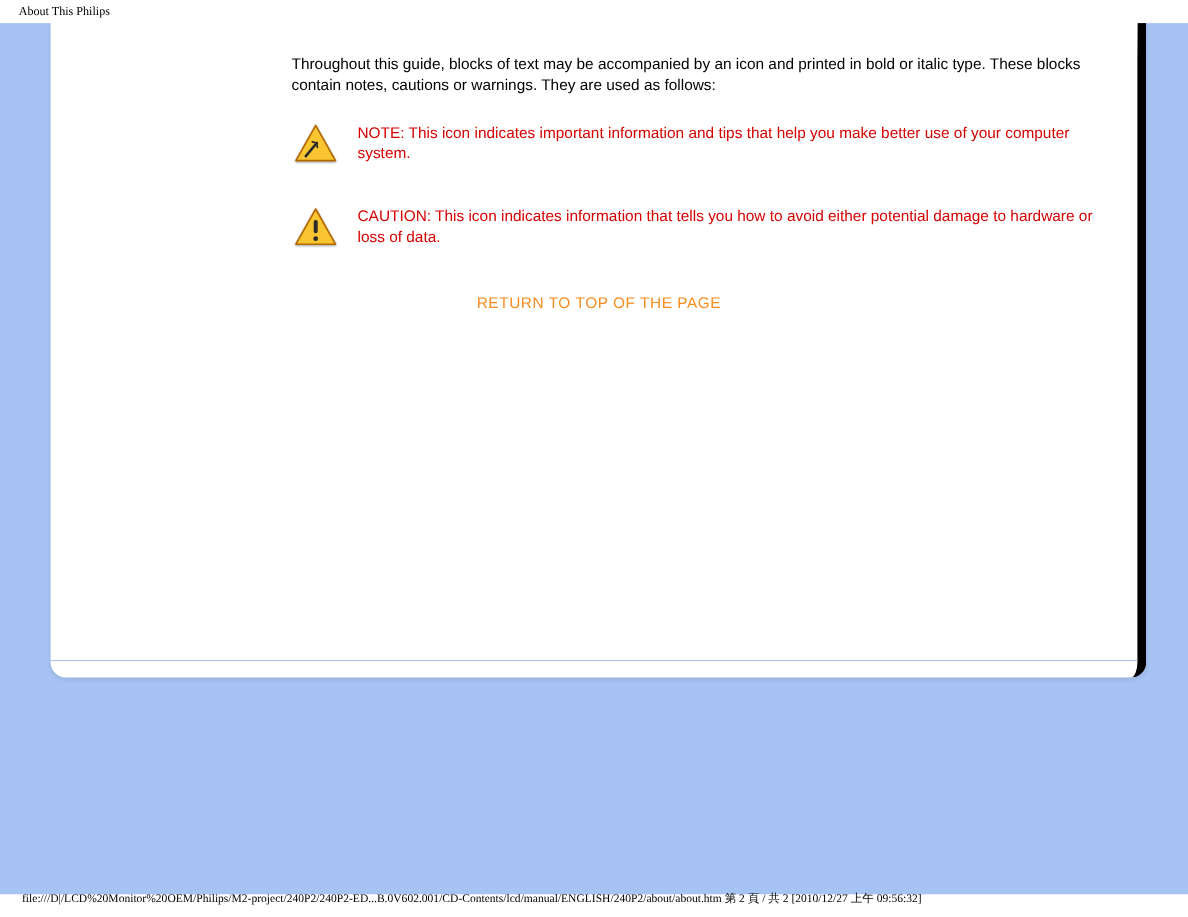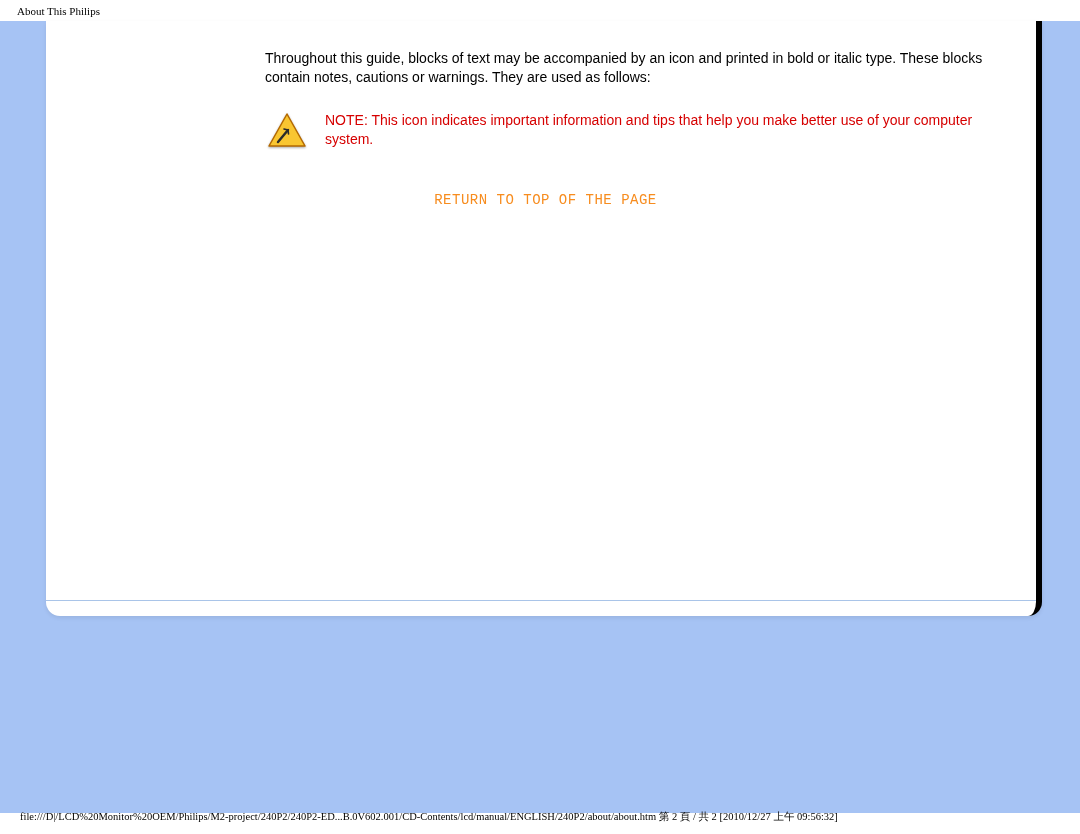--- a/index.html
+++ b/index.html
@@ -19,21 +19,21 @@
   }
   .blue-outer {
     background: #a6c3f4;
     margin: 4px 0 0 0;
     padding: 0 38px 0 46px;
     height: 792px;
     position: relative;
   }
   .white-panel {
     background: #ffffff;
-    border-right: 6px solid #000000;
+    border-right: 8px solid #000000;
     border-bottom-left-radius: 14px;
     border-bottom-right-radius: 14px;
     box-shadow: 0 2px 4px rgba(0,0,0,0.08);
     padding: 0;
     height: 595px;
     display: flex;
     flex-direction: column;
   }
   .content-area {
     padding: 28px 30px 0 218px;
@@ -69,21 +69,21 @@
   }
   .return-link {
     text-align: center;
     color: #f78c1e;
     font-size: 14px;
     font-weight: normal;
     margin-top: 40px;
     margin-left: -180px;
     letter-spacing: 0.5px;
   }
-  .return-link a { color: #f78c1e; text-decoration: none; font-family: Liberation Mono, monospace; }
+  .return-link a { color: #f78c1e; text-decoration: none; }
   .footer-separator {
     border-top: 1px solid #a9c4e8;
     margin-top: auto;
     height: 16px;
   }
   .file-path {
     position: absolute;
     left: 20px;
     bottom: 10px;
     font-family: "Times New Roman", serif;
@@ -111,20 +111,30 @@
         <div class="callout-icon">
           <svg class="tri" width="42" height="40" viewBox="0 0 42 38">
             <path d="M21 2 L39 34 L3 34 Z" fill="#f9c631" stroke="#b46900" stroke-width="1.5" stroke-linejoin="round"></path>
             <path d="M12 30 L22 18" stroke="#2b2b2b" stroke-width="2.4" stroke-linecap="round" fill="none"></path>
             <path d="M22 18 L18 17 M22 18 L22.5 22" stroke="#2b2b2b" stroke-width="1.6" stroke-linecap="round" fill="none"></path>
           </svg>
         </div>
         <div class="callout-text">NOTE: This icon indicates important information and tips that help you make better use of your computer system.</div>
       </div>
 
+      <div class="callout-row">
+        <div class="callout-icon">
+          <svg class="tri" width="42" height="40" viewBox="0 0 42 38">
+            <path d="M21 2 L39 34 L3 34 Z" fill="#f9c631" stroke="#b46900" stroke-width="1.5" stroke-linejoin="round"></path>
+            <rect x="19.2" y="12" width="3.6" height="12" rx="1.6" fill="#2b2b2b"></rect>
+            <circle cx="21" cy="29" r="2.2" fill="#2b2b2b"></circle>
+          </svg>
+        </div>
+        <div class="callout-text">CAUTION: This icon indicates information that tells you how to avoid either potential damage to hardware or loss of data.</div>
+      </div>
 
 
 
       <div class="return-link">
         <a href="#">RETURN TO TOP OF THE PAGE</a>
       </div>
 
     </div>
     <div class="footer-separator"></div>
   </div>

